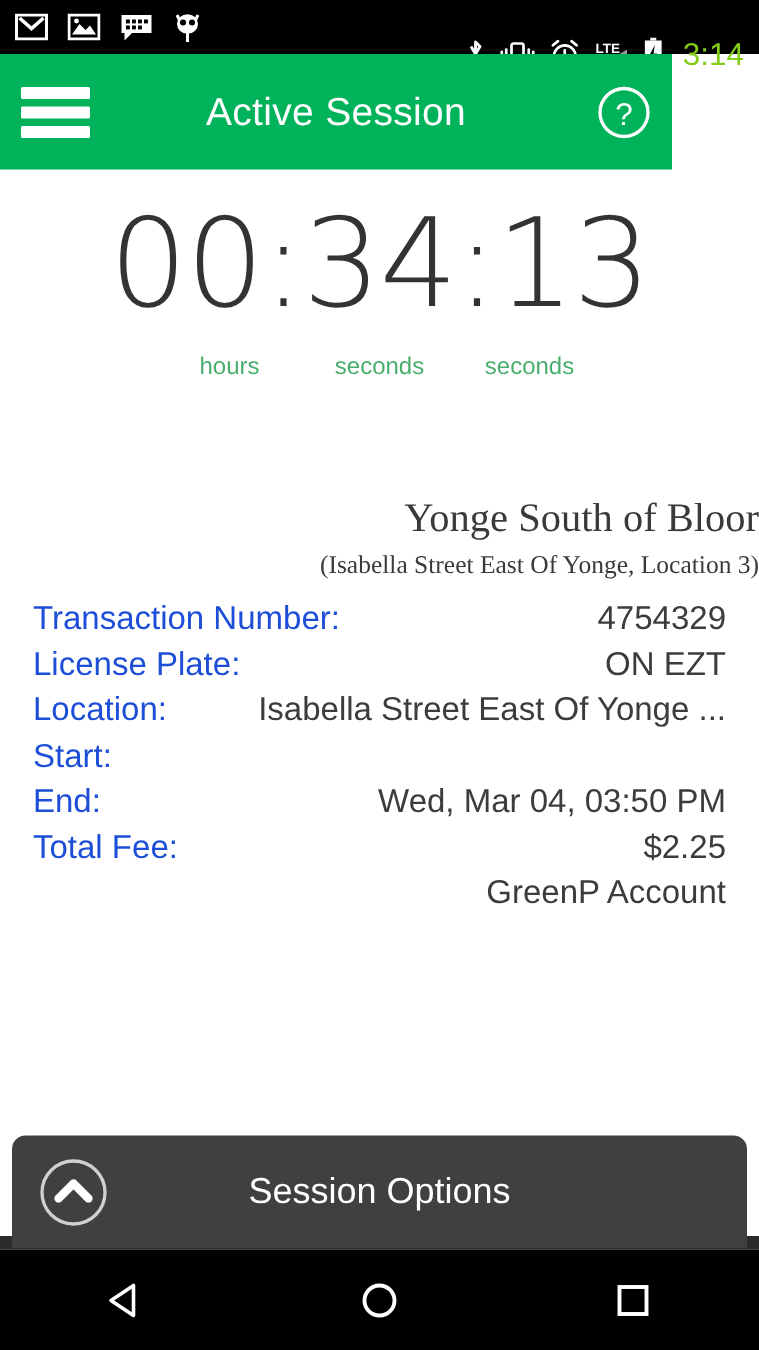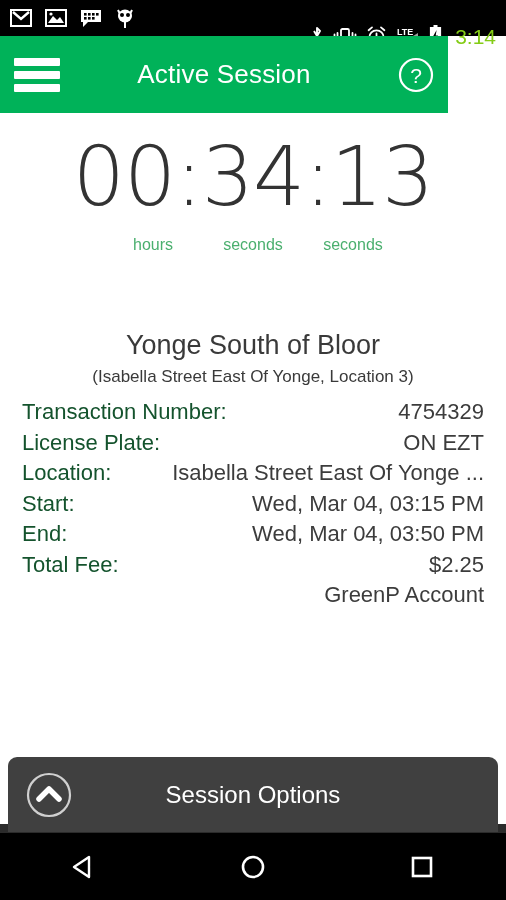--- a/index.html
+++ b/index.html
@@ -125,21 +125,22 @@
     width: 100px;
     text-align: center;
   }
 
   
   .loc-wrap {
     position: absolute;
     top: 330px;
     left: 0;
     width: 506px;
-    text-align: center;
+    text-align: right;
+    font-family: Liberation Serif, serif;
   }
   .loc-name {
     font-size: 27px;
     color: #3a3a3a;
     font-weight: 400;
   }
   .loc-sub {
     margin-top: 6px;
     font-size: 17px;
     color: #3a3a3a;
@@ -153,21 +154,21 @@
     width: 462px;
   }
   .drow {
     display: flex;
     align-items: baseline;
     height: 30.5px;
     white-space: nowrap;
   }
   .dlabel {
     font-size: 22px;
-    color: #14532d;
+    color: #1d4ed8;
   }
   .dvalue {
     margin-left: auto;
     font-size: 22px;
     color: #3c3c3c;
     text-align: center;
     overflow: hidden;
   }
 
   
@@ -327,21 +328,20 @@
     <div class="drow">
       <div class="dlabel">License Plate:</div>
       <div class="dvalue">ON EZT</div>
     </div>
     <div class="drow">
       <div class="dlabel">Location:</div>
       <div class="dvalue">Isabella Street East Of Yonge ...</div>
     </div>
     <div class="drow">
       <div class="dlabel">Start:</div>
-      <div class="dvalue">Wed, Mar 04, 03:15 PM</div>
     </div>
     <div class="drow">
       <div class="dlabel">End:</div>
       <div class="dvalue">Wed, Mar 04, 03:50 PM</div>
     </div>
     <div class="drow">
       <div class="dlabel">Total Fee:</div>
       <div class="dvalue">$2.25</div>
     </div>
     <div class="drow">

